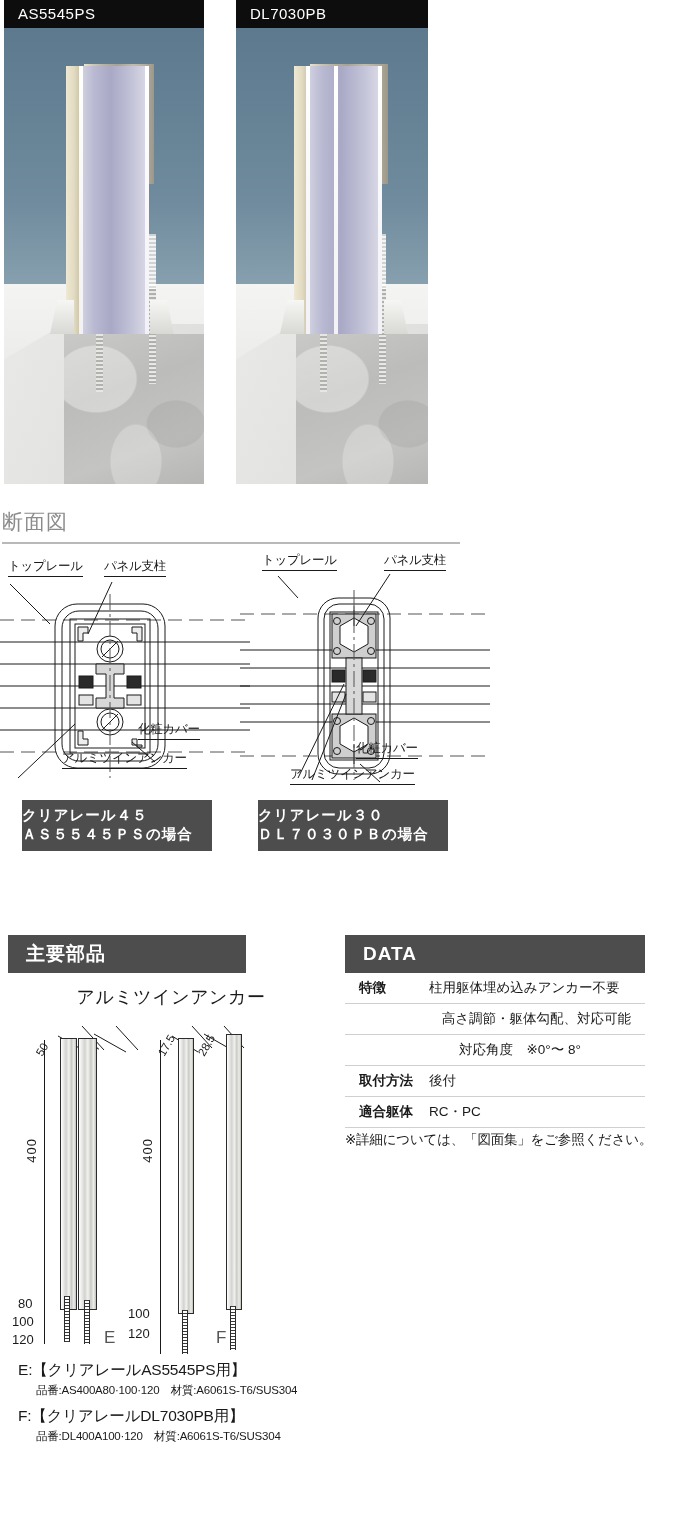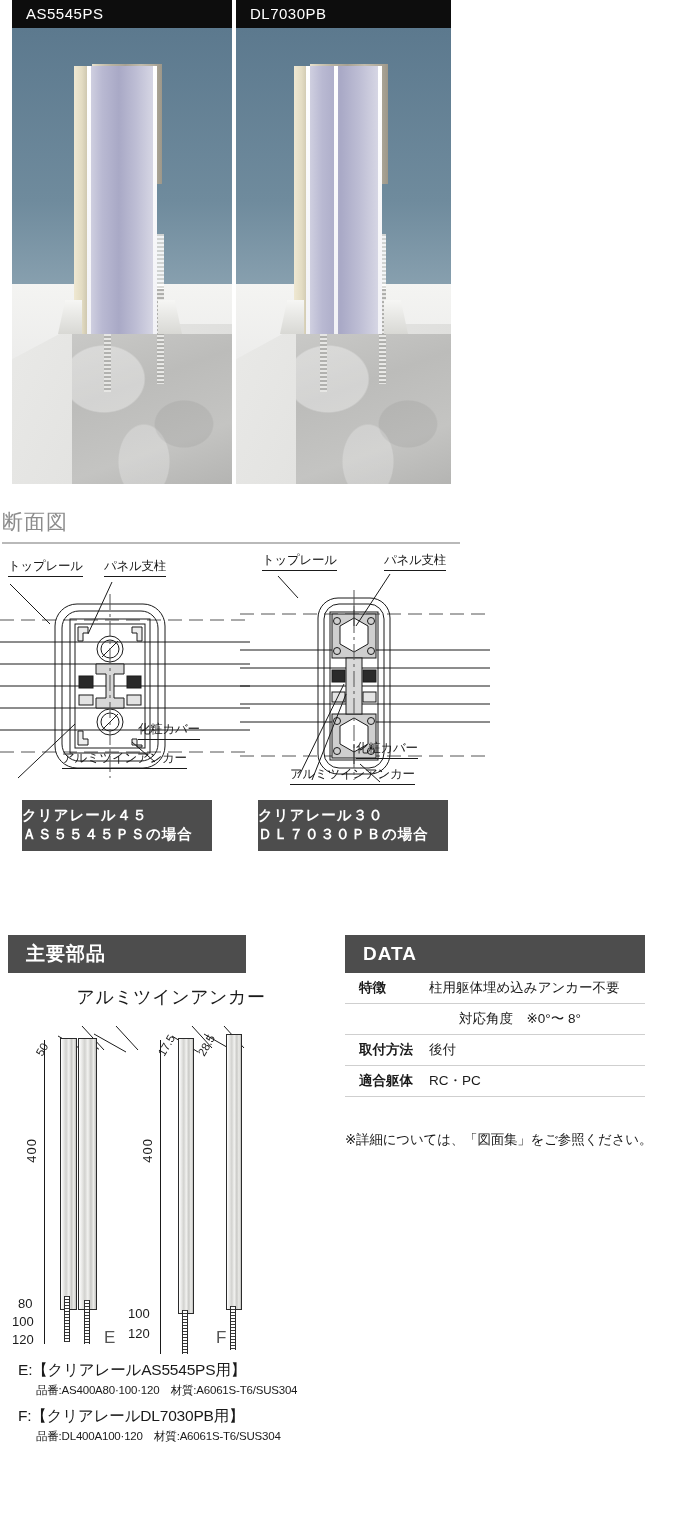--- a/index.html
+++ b/index.html
@@ -5,22 +5,22 @@
   html,body{margin:0;padding:0;background:#ffffff;}
   body{
     width:690px;height:1521px;position:relative;overflow:hidden;
     font-family:"Liberation Sans","DejaVu Sans",sans-serif;
     color:#231f20;
   }
   .abs{position:absolute;}
 
   
   .render-block{position:absolute;top:0;}
-  .render-block.left{left:12px;width:220px;}
-  .render-block.right{left:236px;width:215px;}
+  .render-block.left{left:4px;width:200px;}
+  .render-block.right{left:236px;width:192px;}
   .code-bar{
     height:28px;background:#0d0d0d;color:#ffffff;
     font-size:15px;letter-spacing:.5px;line-height:28px;padding-left:14px;
     box-sizing:border-box;font-weight:400;
   }
   .render-img{
     position:relative;height:456px;width:100%;
     background:linear-gradient(180deg,#5c798e 0%,#6f8b9d 38%,#8fa6b4 62%,#b9c7cf 78%,#dfe5e7 90%,#eef1f2 100%);
     overflow:hidden;
   }
@@ -362,20 +362,24 @@
 <div class="panel-head" style="left:345px;top:935px;width:300px;">DATA</div>
 
 <table class="data-table">
   <tbody>
       <tr>
     <td class="lbl">特徴</td>
     <td class="val">柱用躯体埋め込みアンカー不要</td>
   </tr>
   <tr>
     <td class="lbl"></td>
+    <td class="val" style="text-align:right;padding-right:14px;">高さ調節・躯体勾配、対応可能</td>
+  </tr>
+  <tr>
+    <td class="lbl"></td>
     <td class="val" style="padding-left:38px;">対応角度　※0°〜 8°</td>
   </tr>
   <tr>
     <td class="lbl">取付方法</td>
     <td class="val">後付</td>
   </tr>
   <tr>
     <td class="lbl">適合躯体</td>
     <td class="val">RC・PC</td>
   </tr>

